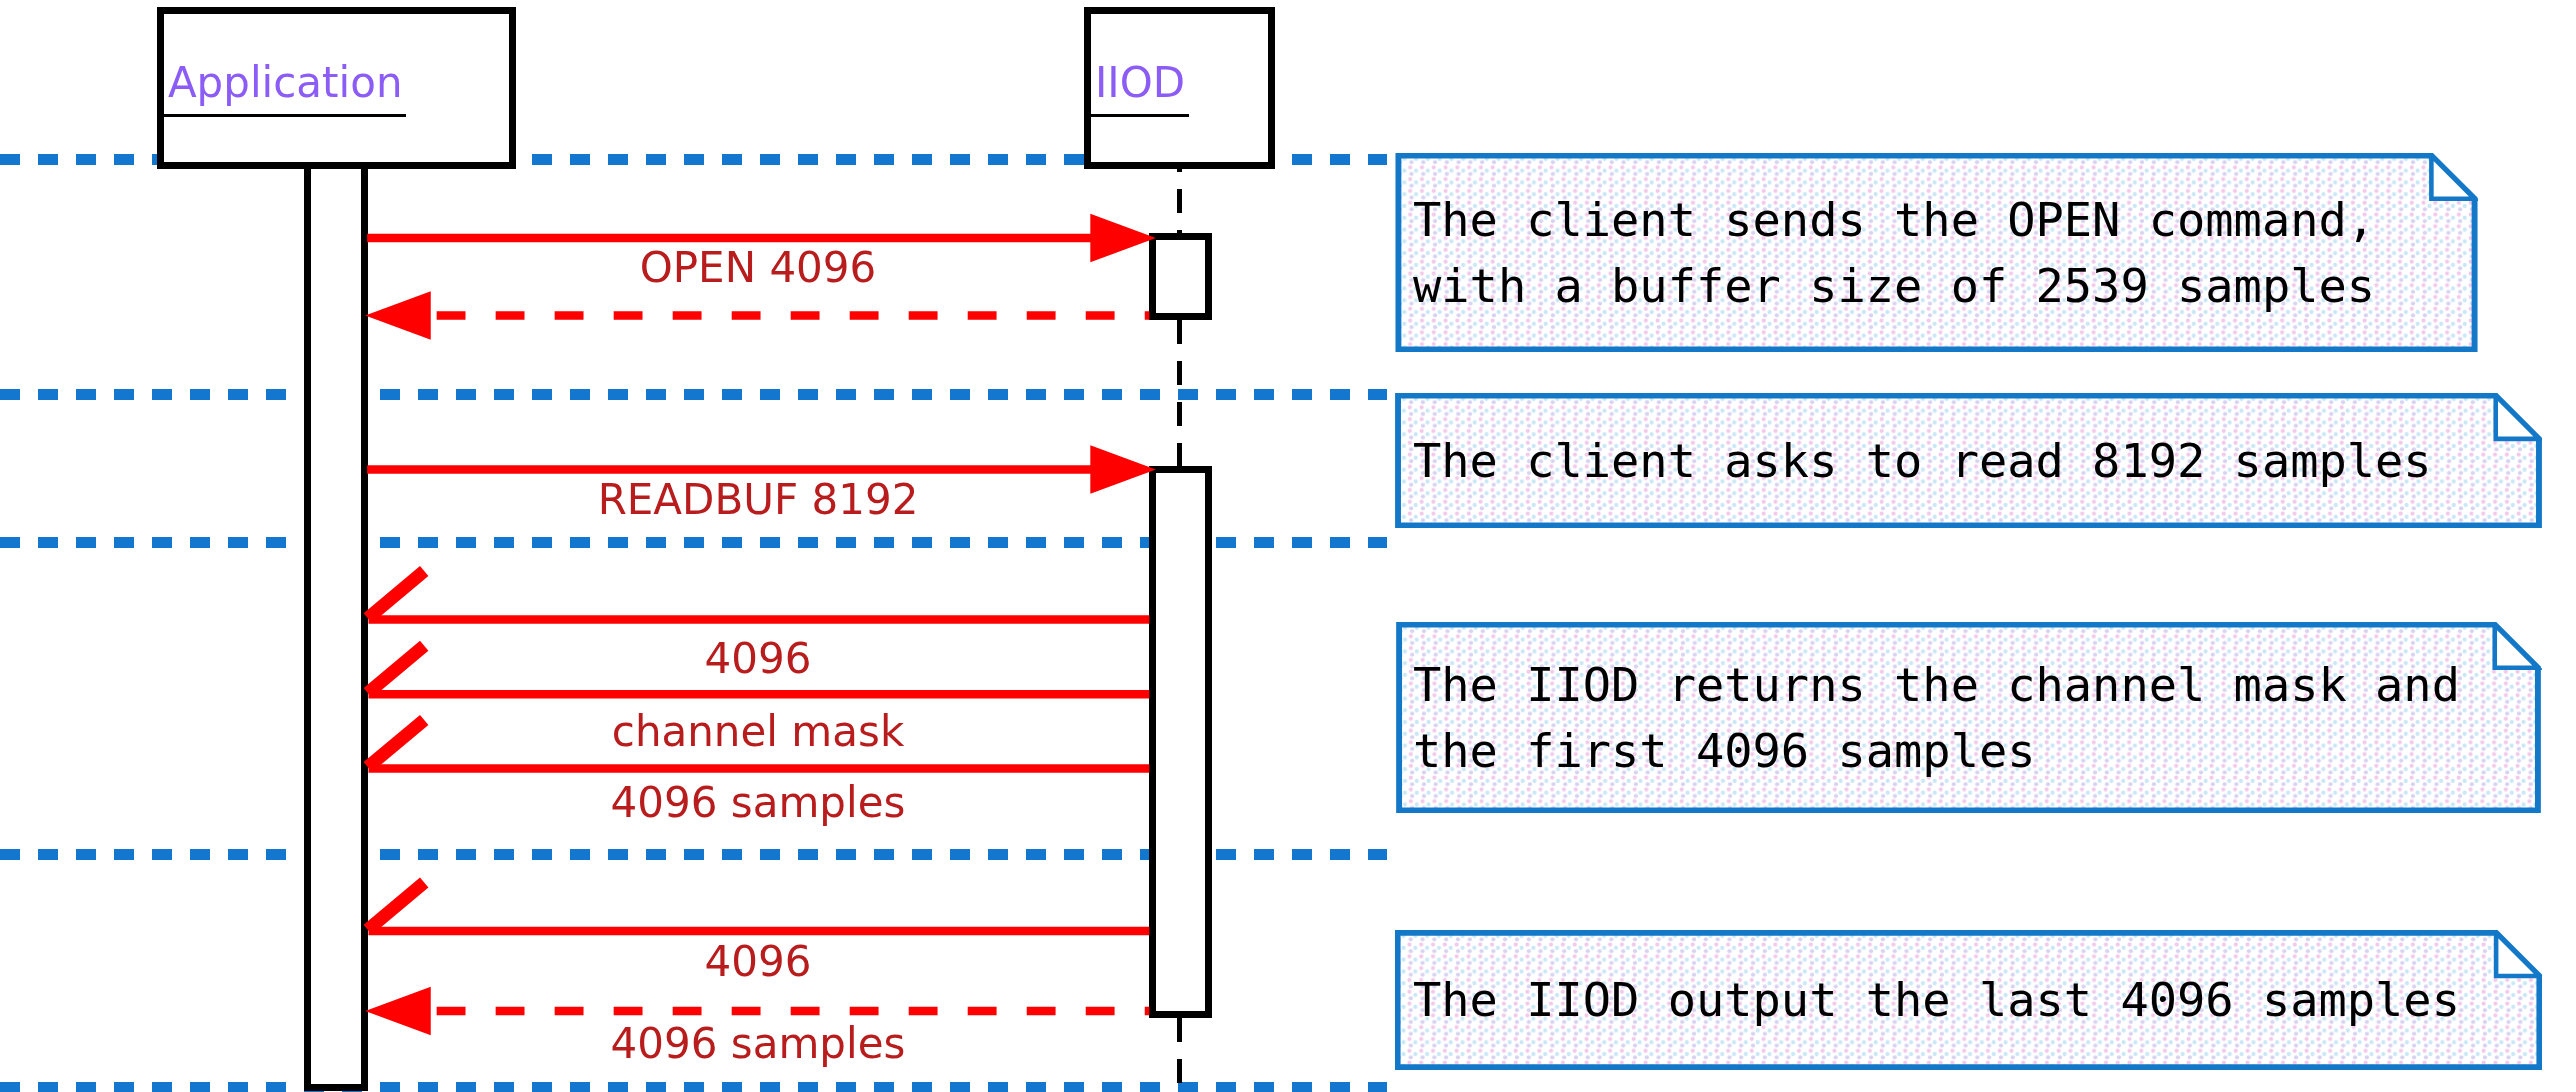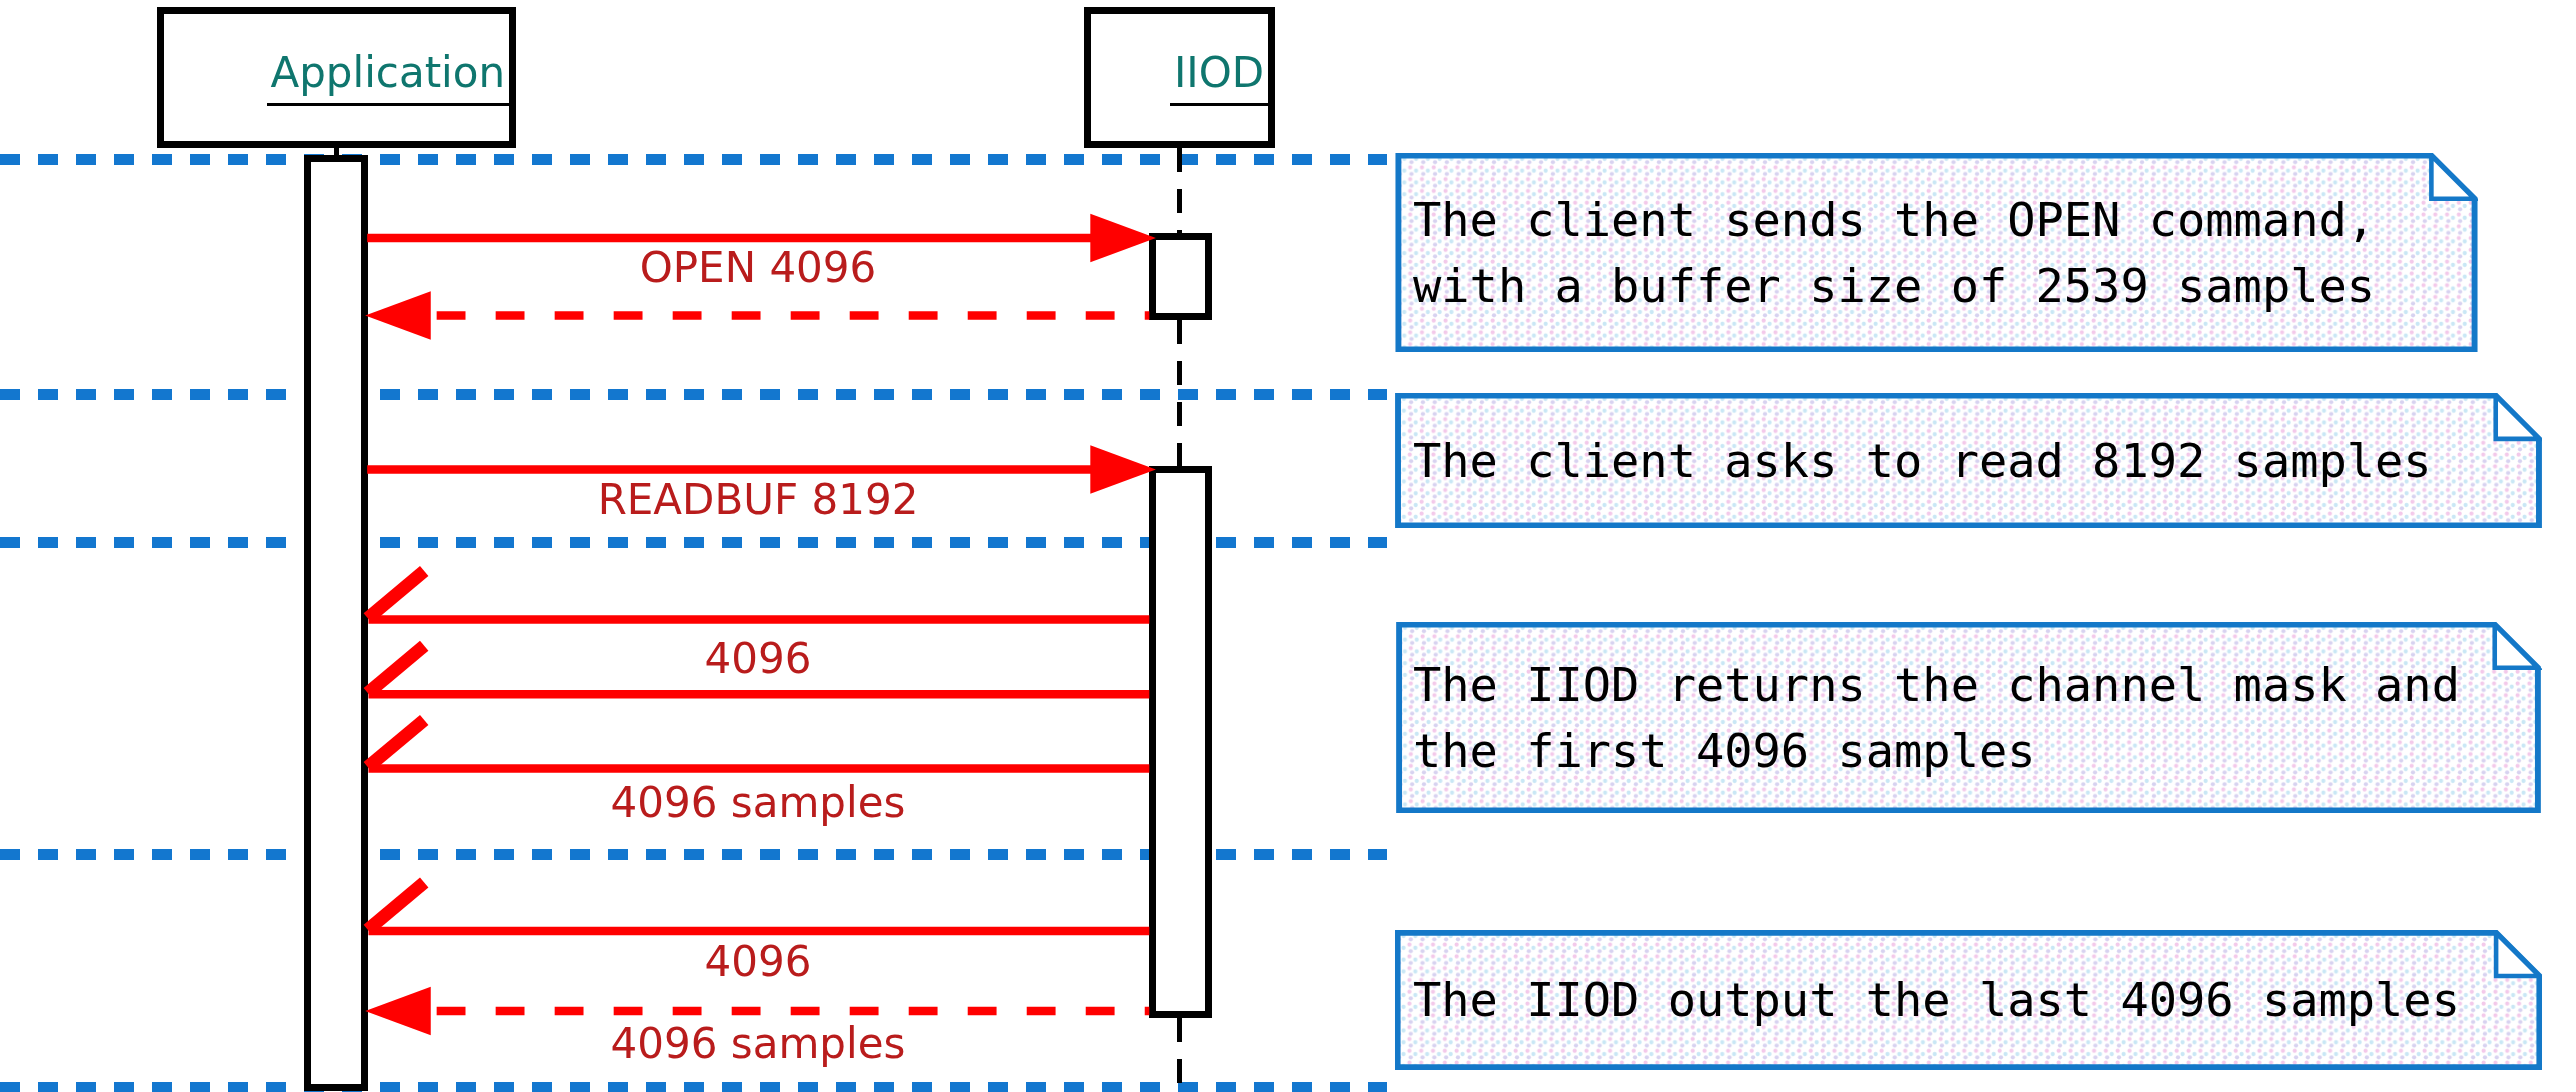--- a/index.html
+++ b/index.html
@@ -1,22 +1,22 @@
 <!DOCTYPE html>
 <html style="font-size:10.5px"><head>
 <meta charset="utf-8">
 <style>
   html,body{margin:0;padding:0;background:#ffffff;}
   .stage{position:relative;width:2576px;height:1093px;background:#ffffff;overflow:hidden;
          font-family:"DejaVu Sans",sans-serif;}
   .divider{position:absolute;left:0;width:1387px;height:10.5px;z-index:1;
            background:repeating-linear-gradient(90deg,#1377CF 0 19.7px,transparent 19.7px 38px);}
-  .participant{position:absolute;top:6.6px;height:141px;border:7.9px solid #000;background:#fff;
-               box-sizing:border-box;display:flex;align-items:center;justify-content:flex-end;
-               z-index:5;font-size:42px;color:#0f766e;}
+  .participant{position:absolute;top:6.6px;height:162px;border:7.9px solid #000;background:#fff;
+               box-sizing:border-box;display:flex;align-items:center;justify-content:flex-start;
+               z-index:5;font-size:42px;color:#8b5cf6;}
   .participant .uline{border-bottom:3.9px solid #000;padding:0 3.9px 6.6px 3.9px;}
   .lifeline{position:absolute;width:5.2px;z-index:2;
             background:repeating-linear-gradient(180deg,#000 0 23.6px,transparent 23.6px 41px);}
   .lifeline.solid{background:#000;}
   .activation{position:absolute;border:7.9px solid #000;background:#fff;box-sizing:border-box;z-index:3;}
   .arrows{position:absolute;left:0;top:0;z-index:4;pointer-events:none;}
   .msg-label{position:absolute;left:463px;width:590px;text-align:center;color:#b91c1c;
              font-size:42px;line-height:47px;z-index:5;white-space:nowrap;}
   .note{position:absolute;z-index:6;}
   .note svg.note-bg{position:absolute;left:0;top:0;}
@@ -91,20 +91,21 @@
     </g>
     <g>
       <line x1="666" y1="1542" x2="1753" y2="1542" stroke="#FF0000" stroke-width="13" stroke-dasharray="44 46"></line>
       <polygon points="557,1542 657,1505 657,1579" fill="#FF0000"></polygon>
     </g>
   </svg>
 
   <div class="msg-label" style="top:244px">OPEN 4096</div>
   <div class="msg-label" style="top:476px">READBUF 8192</div>
   <div class="msg-label" style="top:635px">4096</div>
+  <div class="msg-label" style="top:708px">channel mask</div>
   <div class="msg-label" style="top:779px">4096 samples</div>
   <div class="msg-label" style="top:938px">4096</div>
   <div class="msg-label" style="top:1020px">4096 samples</div>
 
   <div class="note" style="left:1395px;top:153px;width:1083px;height:199px">
     <svg class="note-bg" width="1083" height="199" viewBox="0 0 1652 304">
       <polygon points="4,4 1582,4 1648,70 1648,300 4,300" fill="url(#notepat)" stroke="#1478C8" stroke-width="9"></polygon>
       <polygon points="1582,4 1648,70 1582,70" fill="#ffffff" stroke="#1478C8" stroke-width="7"></polygon>
     </svg>
     <div class="note-text">

